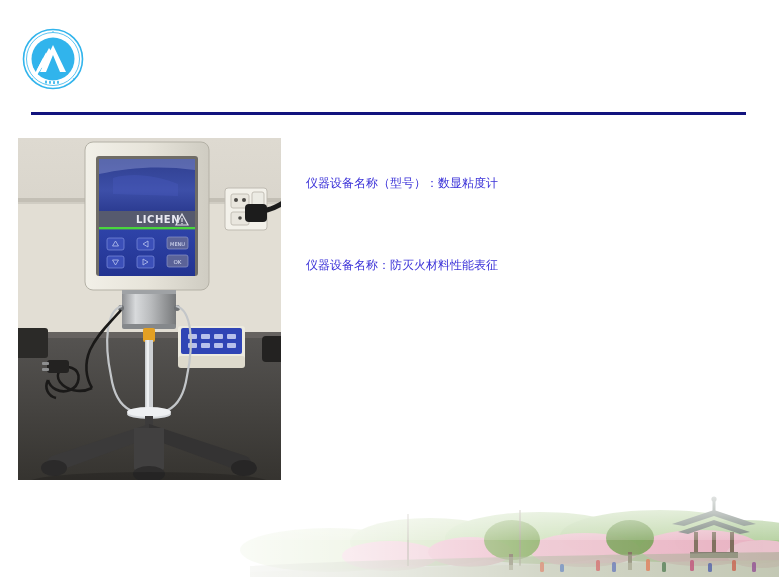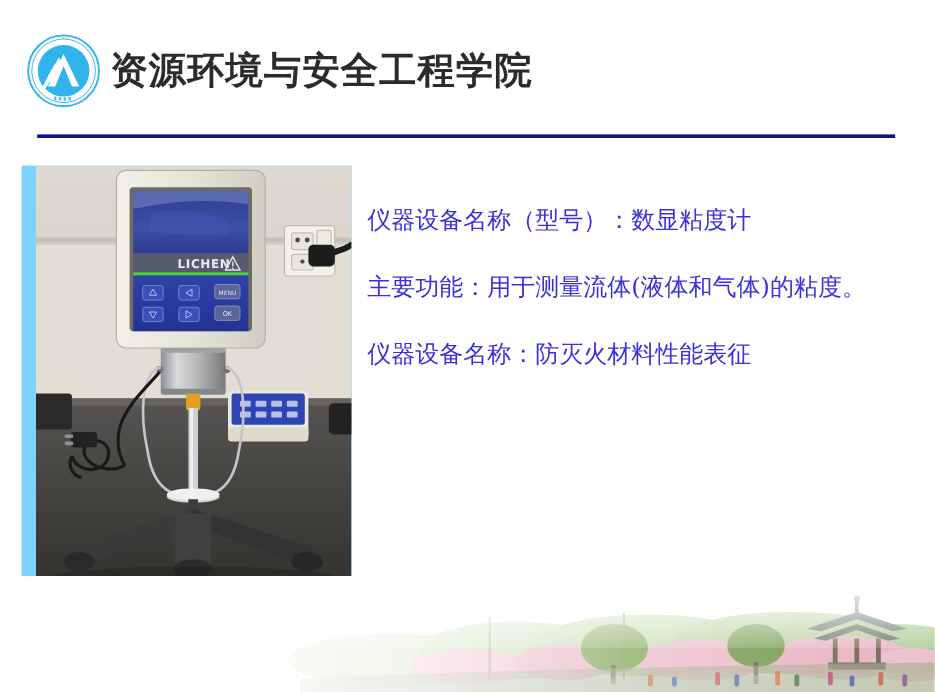--- a/index.html
+++ b/index.html
@@ -71,35 +71,34 @@
   }
 
   
   .photo {
     position: absolute;
     left: 18px;
     top: 138px;
     width: 263px;
     height: 345px;
     overflow: hidden;
-    background: #7dd3fc;
-    padding-left: 12px;
+    background: #15803d;
   }
   .photo svg { display: block; }
 
   
   .text-block {
     position: absolute;
     left: 306px;
     top: 168px;
     width: 450px;
   }
   .text-line {
     color: #3a31d8;
-    font-size: 20px;
+    font-size: 12px;
     font-family: "DejaVu Serif", "Liberation Serif", serif;
     line-height: 30px;
     white-space: nowrap;
   }
   .text-line.indent { text-indent: 0; }
   .gap-1 { height: 26px; }
   .gap-2 { height: 26px; }
 
   
   .bottom-band {
@@ -138,21 +137,20 @@
         </g>
         <g opacity="0.85" fill="#31b4ec">
           <rect x="23" y="52.5" width="2" height="3" rx="0.5"></rect>
           <rect x="27" y="52.8" width="2" height="3" rx="0.5"></rect>
           <rect x="31" y="53" width="2" height="3" rx="0.5"></rect>
           <rect x="35" y="52.8" width="2" height="3" rx="0.5"></rect>
         </g>
       </svg>
     </div>
 
-    <div class="school-name">资源环境与安全工程学院</div>
 
 
     <div class="header-rule"></div>
   </div>
 
   <div class="photo">
     <svg width="263" height="345" viewBox="0 0 263 345">
       <defs>
         <linearGradient id="wallG" x1="0" y1="0" x2="0" y2="1">
           <stop offset="0%" stop-color="#dedad1"></stop>
@@ -303,21 +301,20 @@
         <rect x="24" y="230" width="7" height="3" rx="1" fill="#8e8f90"></rect>
       </g>
 
       <ellipse cx="131" cy="344" rx="120" ry="10" fill="#000" opacity="0.18"></ellipse>
     </svg>
   </div>
 
   <div class="text-block">
     <div class="text-line">仪器设备名称（型号）：数显粘度计</div>
     <div class="gap-1"></div>
-    <div class="text-line">主要功能：用于测量流体(液体和气体)的粘度。</div>
     <div class="gap-2"></div>
     <div class="text-line">仪器设备名称：防灭火材料性能表征</div>
   </div>
 
   <div class="bottom-band">
     <svg width="779" height="97" viewBox="0 0 779 97">
       <defs>
         <linearGradient id="fadeG" x1="0" y1="0" x2="1" y2="0">
           <stop offset="0%" stop-color="#ffffff" stop-opacity="1"></stop>
           <stop offset="22%" stop-color="#ffffff" stop-opacity="0.97"></stop>

